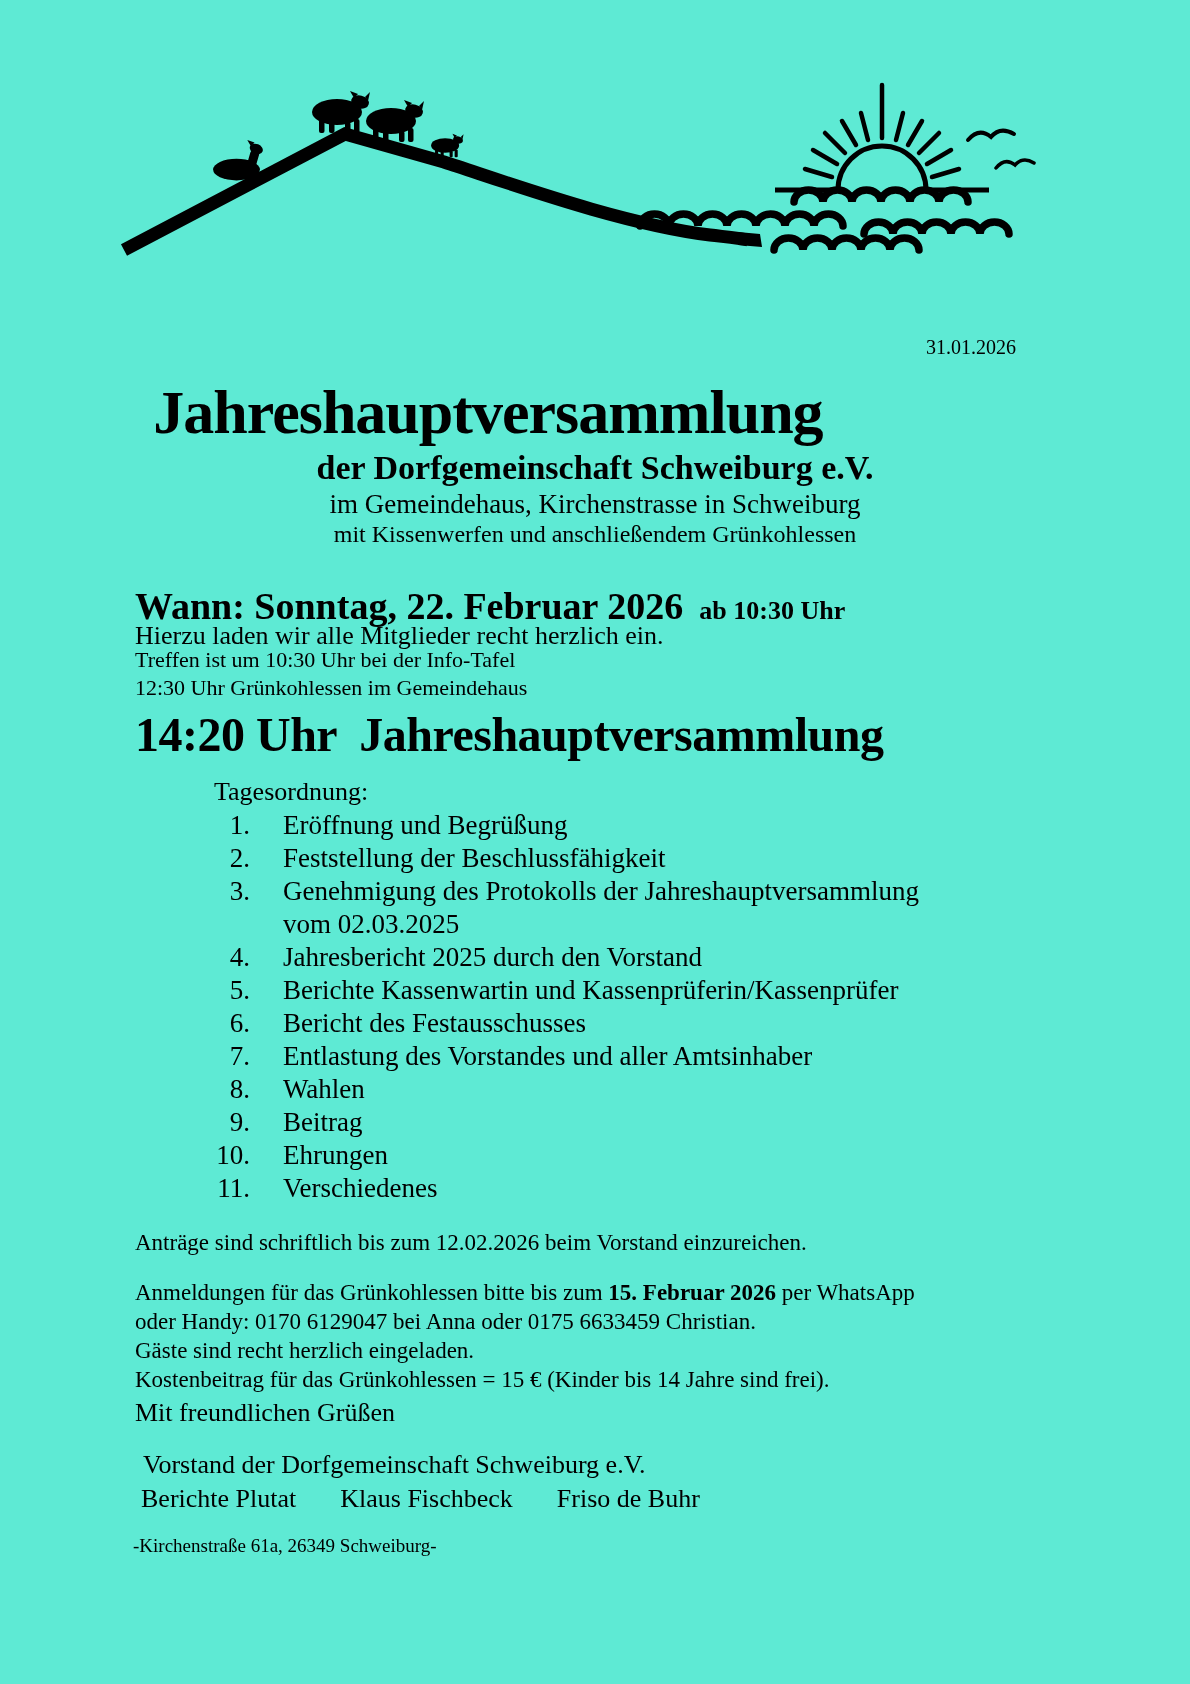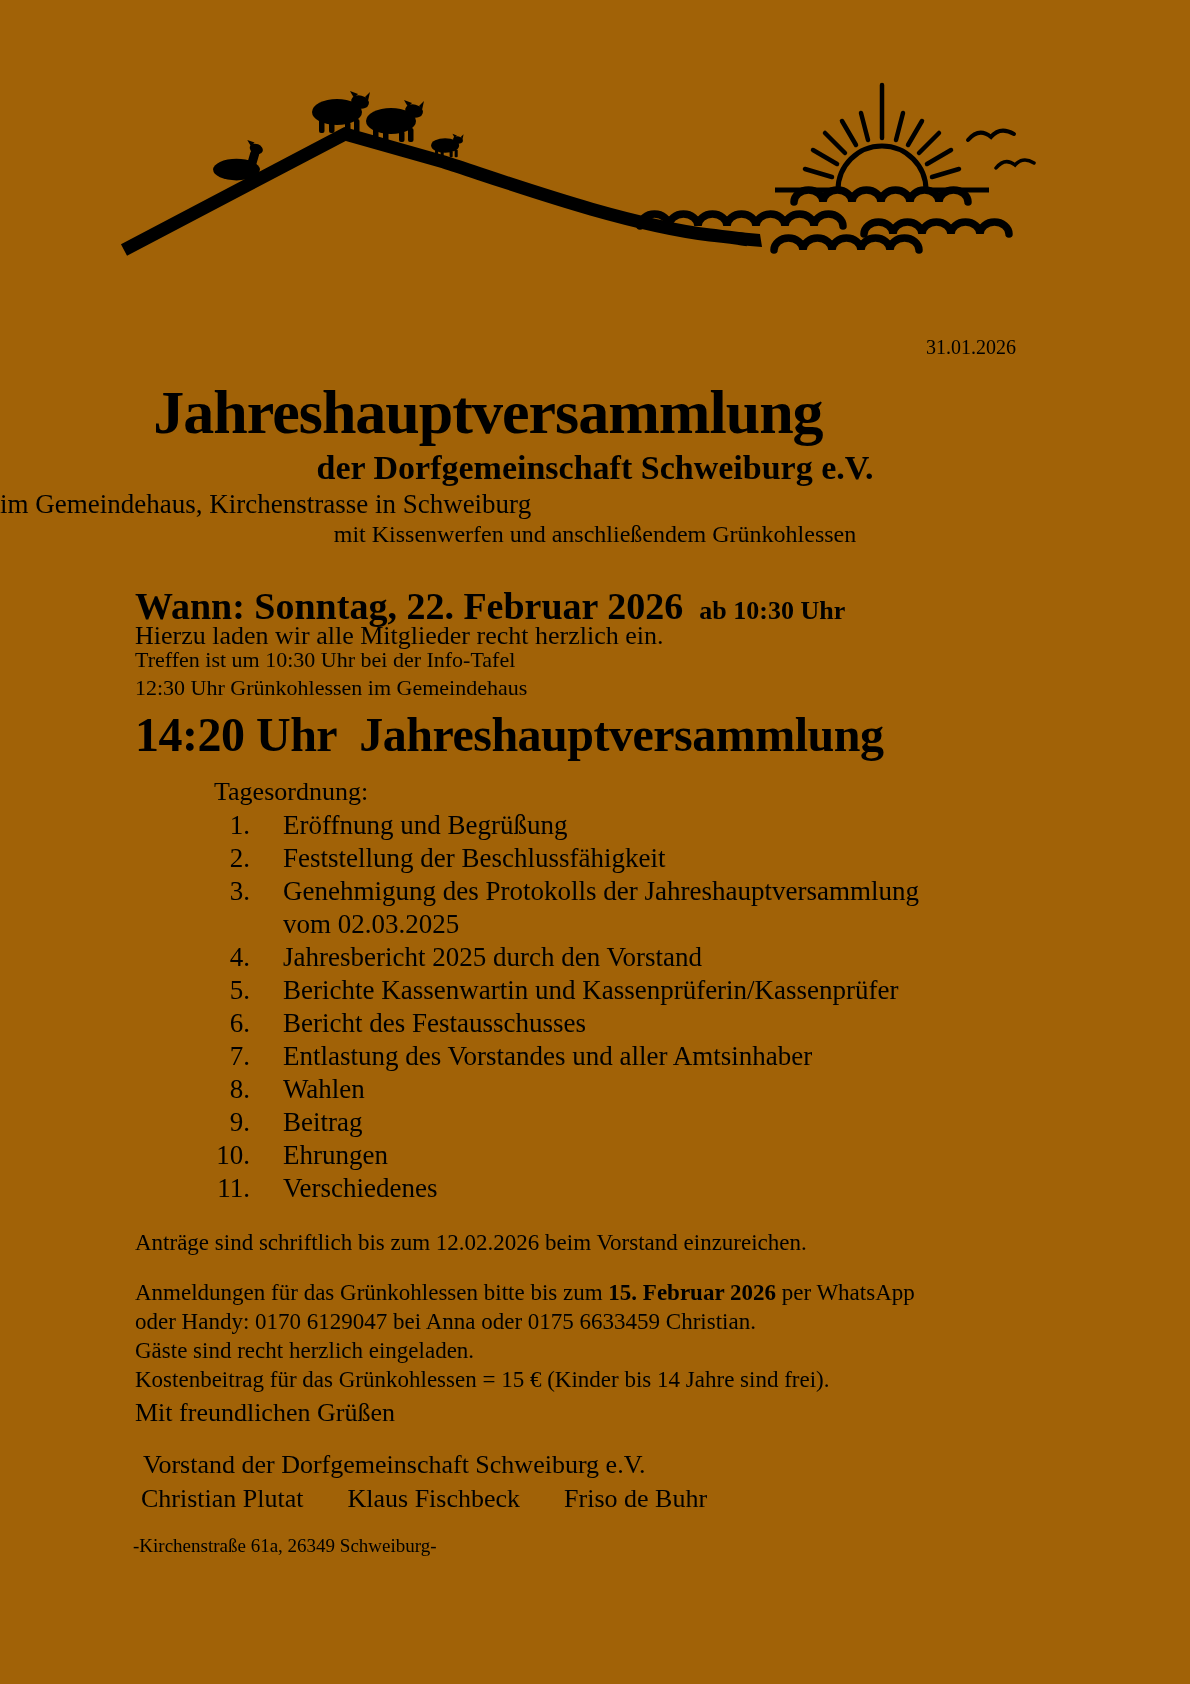--- a/index.html
+++ b/index.html
@@ -1,28 +1,28 @@
 <!DOCTYPE html>
 <html><head>
 <meta charset="utf-8">
 <style>
   * { margin:0; padding:0; box-sizing:border-box; }
   html,body { background:#ffffff; }
   body { font-family:"Liberation Serif","DejaVu Serif",serif; color:#000; }
-  .page { position:relative; width:1190px; height:1684px; margin:0 auto; background:#a16207; overflow:hidden; }
+  .page { position:relative; width:1190px; height:1684px; margin:0 auto; background:#5eead4; overflow:hidden; }
 
   .illustration { position:absolute; left:112px; top:74px; width:935px; height:186px; }
 
   .date-line { position:absolute; top:336px; left:0; width:1016px; text-align:right; font-size:20px; }
 
   .title { position:absolute; top:380px; left:0; width:976px; text-align:center;
            font-size:62px; font-weight:bold; line-height:1.05; letter-spacing:-1px; }
   .subtitle { position:absolute; top:449px; left:0; width:1190px; text-align:center;
               font-size:34px; font-weight:bold; }
-  .location-line { position:absolute; top:489px; left:0; width:1190px; font-size:27px; }
+  .location-line { position:absolute; top:489px; left:0; width:1190px; text-align:center; font-size:27px; }
   .extras-line { position:absolute; top:521px; left:0; width:1190px; text-align:center; font-size:24px; }
 
   .when-line { position:absolute; top:570px; left:135px; font-size:38px; font-weight:bold; white-space:nowrap;margin-top:14px; }
   .when-suffix { font-size:26px; font-weight:bold; margin-left:16px; }
 
   .invite-line { position:absolute; top:621px; left:135px; font-size:26px; }
 
   .meeting-info { position:absolute; top:646px; left:135px; font-size:22px; line-height:28px; }
 
   .agenda-heading { position:absolute; top:707px; left:135px; font-size:48px; font-weight:bold;
@@ -188,18 +188,18 @@
     <div><span>Anmeldungen für das Grünkohlessen bitte bis zum </span><b>15. Februar 2026</b><span> per WhatsApp</span></div>
     <div>oder Handy: 0170 6129047 bei Anna oder 0175 6633459 Christian.</div>
     <div>Gäste sind recht herzlich eingeladen.</div>
     <div>Kostenbeitrag für das Grünkohlessen = 15 € (Kinder bis 14 Jahre sind frei).</div>
   </div>
 
   <p class="closing-line">Mit freundlichen Grüßen</p>
 
   <div class="board-title">Vorstand der Dorfgemeinschaft Schweiburg e.V.</div>
   <div class="board-names">
-    <span>Christian Plutat</span><span>Klaus Fischbeck</span><span>Friso de Buhr</span>
+    <span>Berichte Plutat</span><span>Klaus Fischbeck</span><span>Friso de Buhr</span>
   </div>
 
   <div class="footer-line">-Kirchenstraße 61a, 26349 Schweiburg-</div>
 
 </div>
 
 </body></html>

